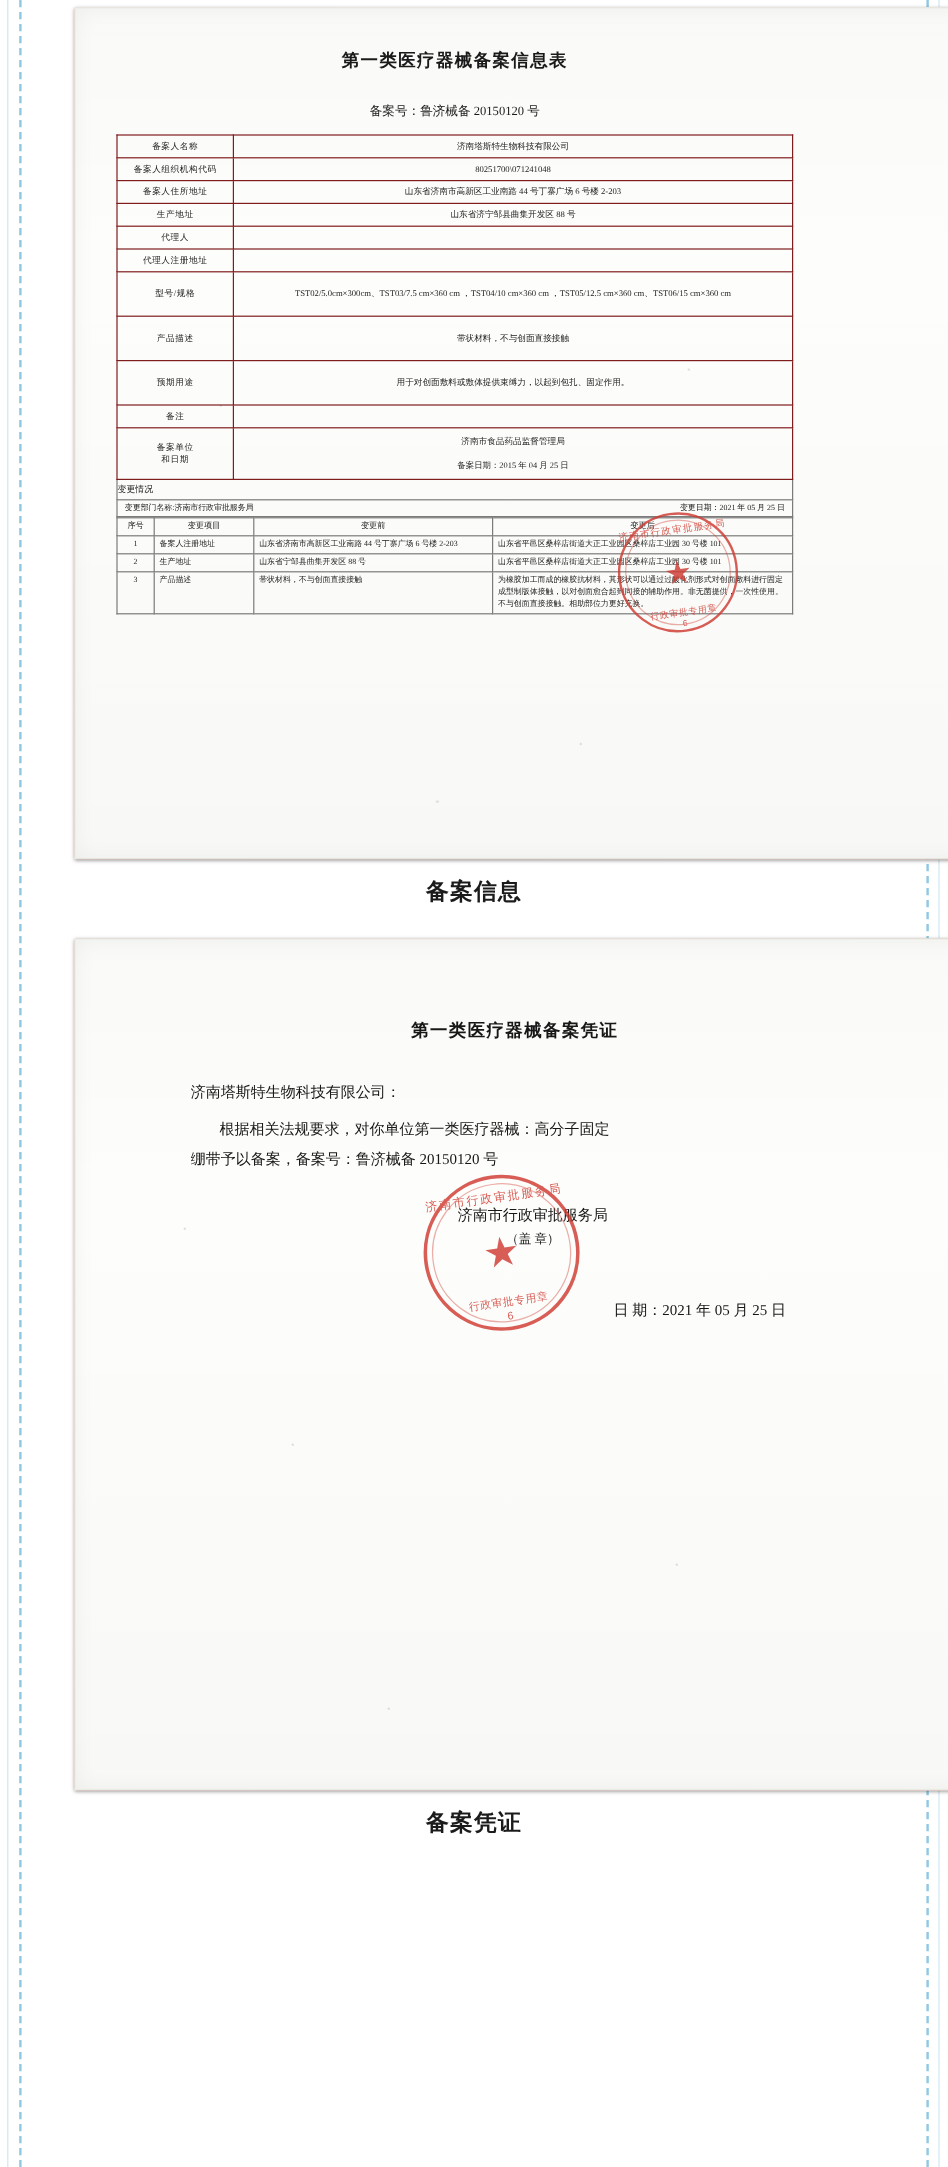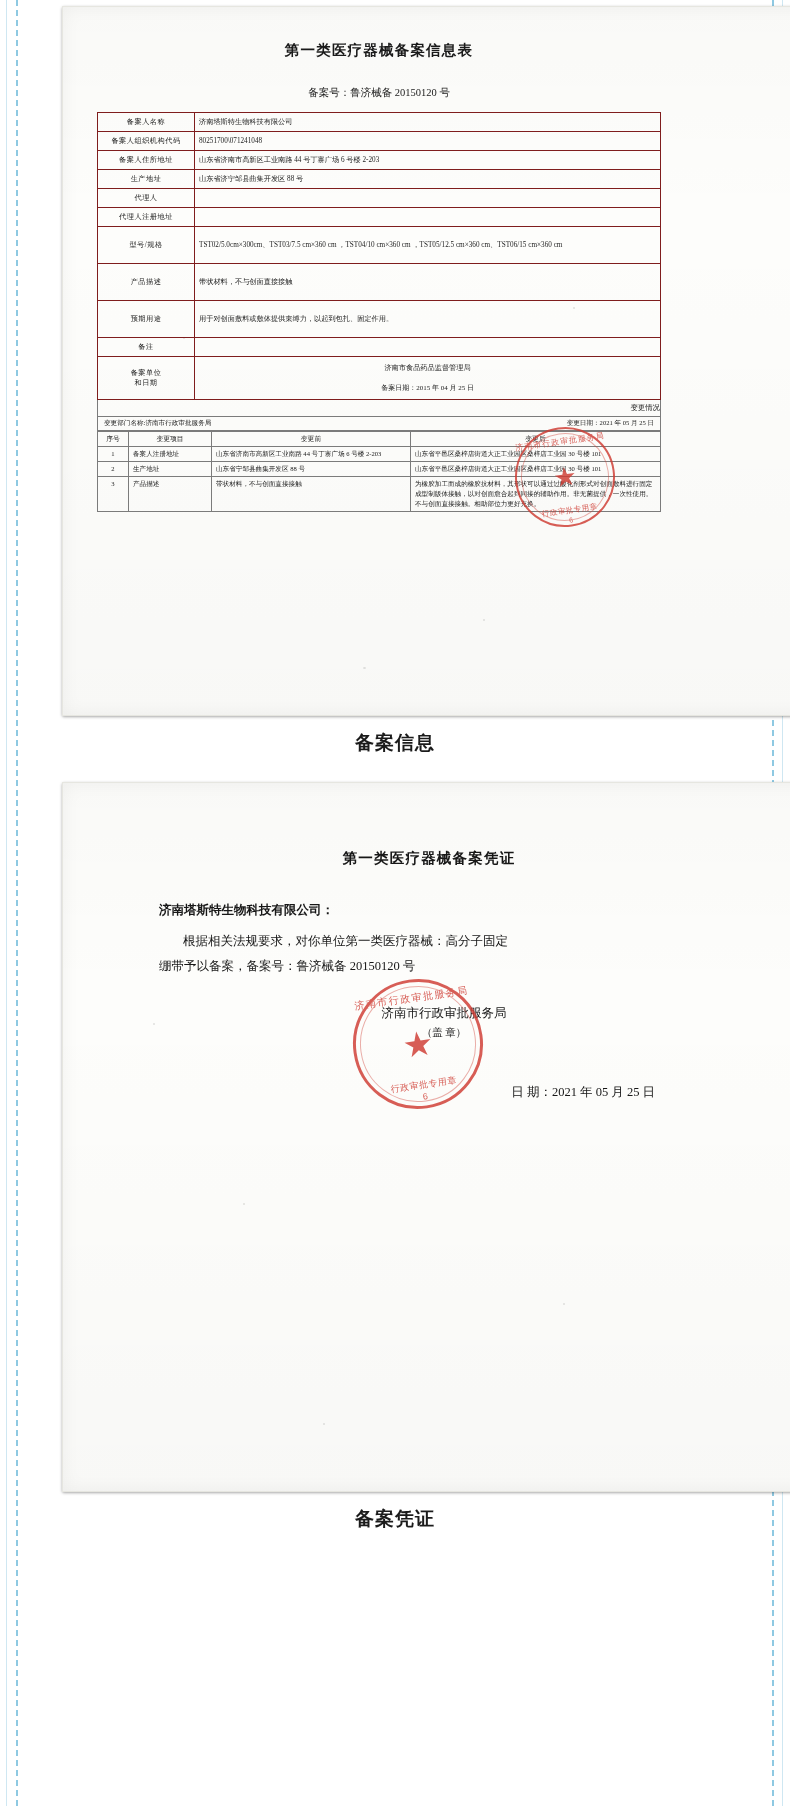--- a/index.html
+++ b/index.html
@@ -129,37 +129,37 @@
     line-height: 1.45;
     padding: 3px 4px;
     vertical-align: middle;
     color: #1c1c1c;
   }
   td.lab {
     width: 88px;
     text-align: center;
     letter-spacing: 0.5px;
   }
-  td.val { padding-left: 7px; }
+  td.val { padding-left: 7px; text-align: center; }
   tr.h18 td { height: 12px; }
   tr.h34 td { height: 30px; }
   tr.h40 td { height: 36px; }
   .two-line { line-height: 1.7; }
 
   .issuer-cell {
     text-align: center;
     padding-top: 6px;
     padding-bottom: 6px;
   }
   .issuer-date { margin-top: 10px; font-size: 7px; }
 
   .change-head {
     border: 1px solid #7b7b7b;
     border-top: none;
-    text-align: right;
+    text-align: left;
     font-size: 7.4px;
     padding: 3px 0;
   }
   .change-sub {
     border: 1px solid #7b7b7b;
     border-top: none;
     font-size: 6.6px;
     padding: 2px 6px;
     display: flex;
     justify-content: space-between;
@@ -247,21 +247,20 @@
   .doc2 .title {
     text-align: center;
     font-size: 14.5px;
     font-weight: bold;
     letter-spacing: 1.2px;
     font-family: "Liberation Sans", sans-serif;
   }
   .doc2 .addressee {
     margin-top: 34px;
     font-size: 12.5px;
-    font-weight: bold;
   }
   .doc2 .body {
     margin-top: 10px;
     font-size: 12.5px;
     line-height: 2.0;
     text-indent: 24px;
   }
   .doc2 .dept {
     margin-top: 26px;
     text-align: center;

